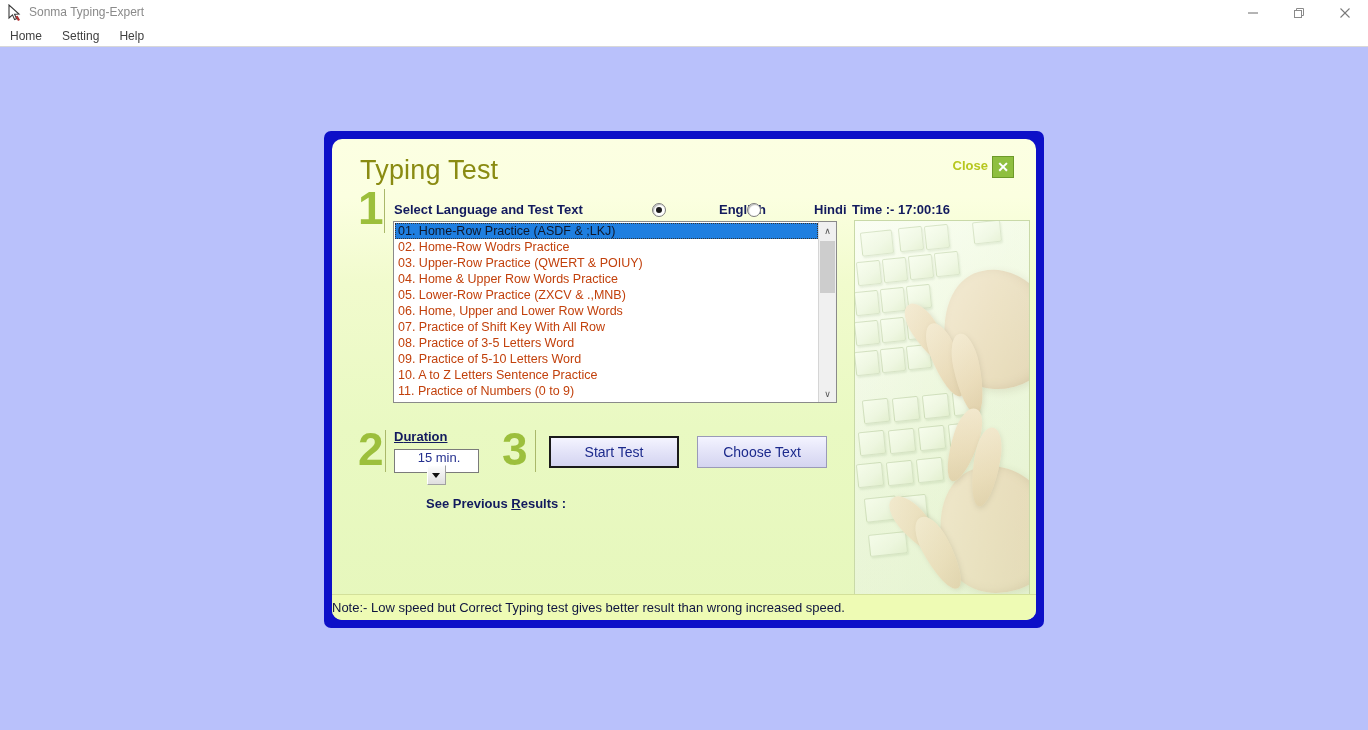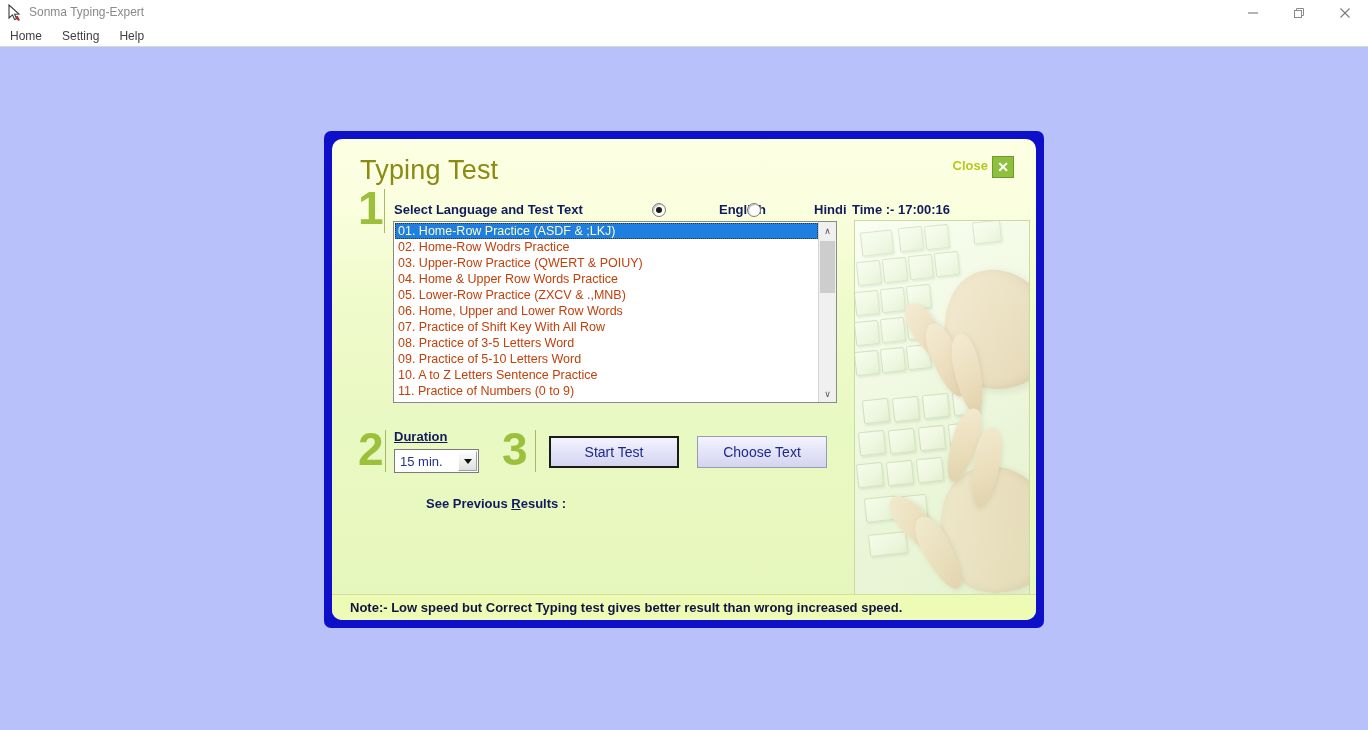--- a/index.html
+++ b/index.html
@@ -163,21 +163,21 @@
   }
   .list-item {
     font-size: 12.5px; color: #c2410c;
     font-family: "Liberation Sans", sans-serif;
     line-height: 16px;
     padding-left: 3px;
     white-space: nowrap;
   }
   .list-item.selected {
     background: #1f7fe0;
-    color: #fef9c3;
+    color: #0f172a;
     outline: 1px dotted #333;
     outline-offset: -1px;
     margin-right: 0px;
   }
   .scrollbar {
     width: 17px;
     background: #f0f0f0;
     border-left: 1px solid #d5d5d5;
     position: relative;
     flex: 0 0 auto;
@@ -287,23 +287,23 @@
   
   .note-bar {
     position: absolute; left: 0; bottom: 0;
     width: 704px; height: 26px;
     background: #eefbb4;
     border-top: 1px solid #d3e09a;
     display: flex; align-items: center;
     box-sizing: border-box;
   }
   .note-text {
-    font-size: 13px; font-weight: bold; color: #0f1540;
-    font-family: "Liberation Sans", sans-serif;
-    padding-left: 18px; white-space: nowrap;
+    font-size: 13px; font-weight: normal; color: #0f1540;
+    font-family: "Liberation Sans", sans-serif;
+    white-space: nowrap;
   }
 </style>
 </head>
 <body>
 
 <div class="os-window">
 
   <div class="titlebar">
     <span class="title-icon">
       <svg width="18" height="18" viewBox="0 0 18 18">
@@ -383,21 +383,21 @@
           <div class="sb-thumb"></div>
           <div class="sb-arrow down">∨</div>
         </div>
       </div>
 
       <div class="step-num" style="left:26px; top:287px;">2</div>
       <div class="step-rule" style="left:53px; top:291px; height:42px;"></div>
 
       <div class="lbl-bold" style="left:62px; top:290px;"><u>D</u><u>u</u><u>ration</u></div>
 
-      <div class="combo" style="left:62px; top:310px;">
+      <div class="combo" style="left:62px; top:310px;flex-direction:column;">
         <span class="combo-value">15 min.</span>
         <span class="combo-arrow">
             <span class="tri-down"></span>
           </span>
       </div>
 
       <div class="step-num" style="left:170px; top:287px;">3</div>
       <div class="step-rule" style="left:203px; top:291px; height:42px;"></div>
 
       <div class="btn-main" style="left:365px; top:297px; width:130px;">Choose Text</div>

